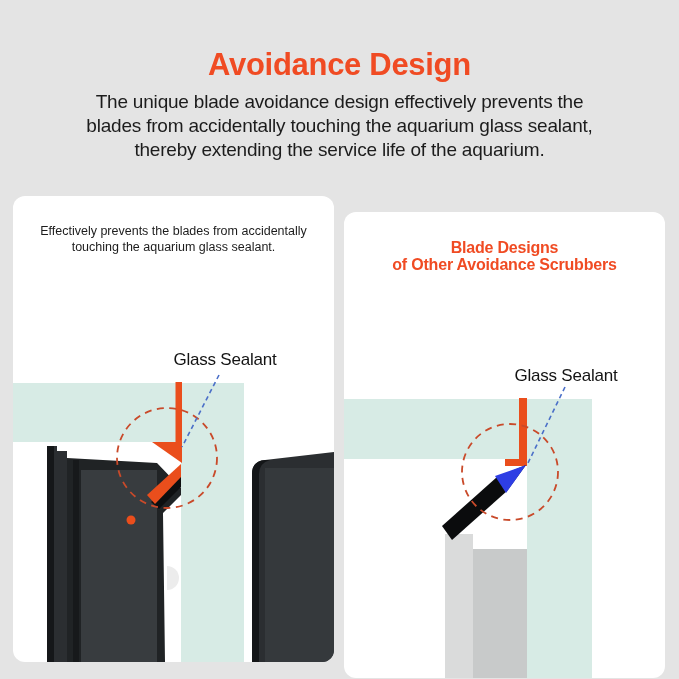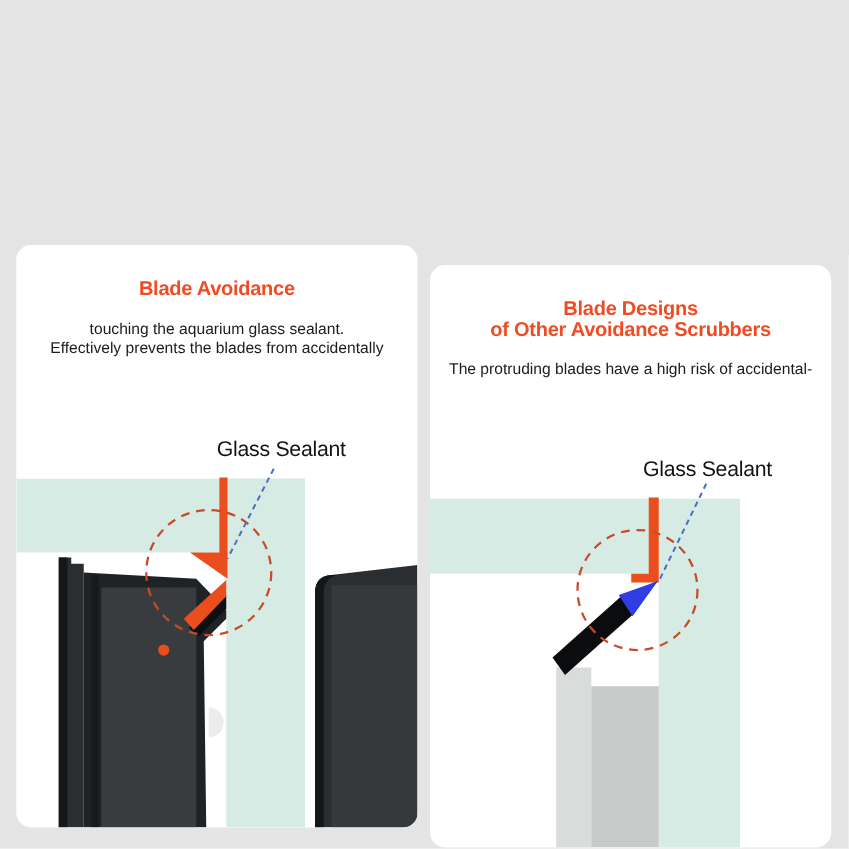--- a/index.html
+++ b/index.html
@@ -46,28 +46,35 @@
   .glass{fill:var(--glass-teal);}
   .sealant{fill:var(--sealant-orange);}
   .hl-circle{fill:none; stroke:var(--highlight-circle); stroke-width:1.8; stroke-dasharray:7 5.5;}
   .leader{stroke:var(--leader-line-blue); stroke-width:1.6; stroke-dasharray:4.5 3.5; fill:none;}
 </style>
 </head>
 <body>
 
 <div class="stage">
 
+  <div class="header">
+    <h1 class="title">Avoidance Design</h1>
+    <p class="subtitle">
+      <span class="line">The unique blade avoidance design effectively prevents the</span>
+      <span class="line">blades from accidentally touching the aquarium glass sealant,</span>
+      <span class="line">thereby extending the service life of the aquarium.</span>
+    </p>
+  </div>
 
   <section class="card card-left">
     <h2 class="panel-heading">
-      <span class="line">Blade Avoidance</span>
     </h2>
     <p class="panel-desc">
+      <span class="line">Effectively prevents the blades from accidentally</span>
       <span class="line">touching the aquarium glass sealant.</span>
-      <span class="line">Effectively prevents the blades from accidentally</span>
     </p>
 
     <svg class="illus" viewBox="0 0 321 466">
 
       <rect class="glass" x="0" y="187" width="231" height="59"></rect>
       <rect class="glass" x="168" y="187" width="63" height="279"></rect>
 
       <rect class="sealant" x="162.5" y="186" width="6.5" height="62"></rect>
       <polygon class="sealant" points="139,246 169,246 169,267"></polygon>
 
@@ -92,21 +99,20 @@
     </svg>
     <div class="callout-label lbl-left">Glass Sealant</div>
   </section>
 
   <section class="card card-right">
     <h2 class="panel-heading">
       <span class="line">Blade Designs</span>
       <span class="line">of Other Avoidance Scrubbers</span>
     </h2>
     <p class="panel-desc">
-      <span class="line">The protruding blades have a high risk of accidental-</span>
     </p>
 
     <svg class="illus" viewBox="0 0 321 466">
 
       <rect class="glass" x="0" y="187" width="177" height="60"></rect>
       <rect class="glass" x="183" y="187" width="65" height="279"></rect>
 
       <path class="sealant" d="M175 186 L183 186 L183 254 L161 254 L161 247 L175 247 Z"></path>
 
       <rect x="101" y="322" width="28" height="144" fill="#DADBDB"></rect>

